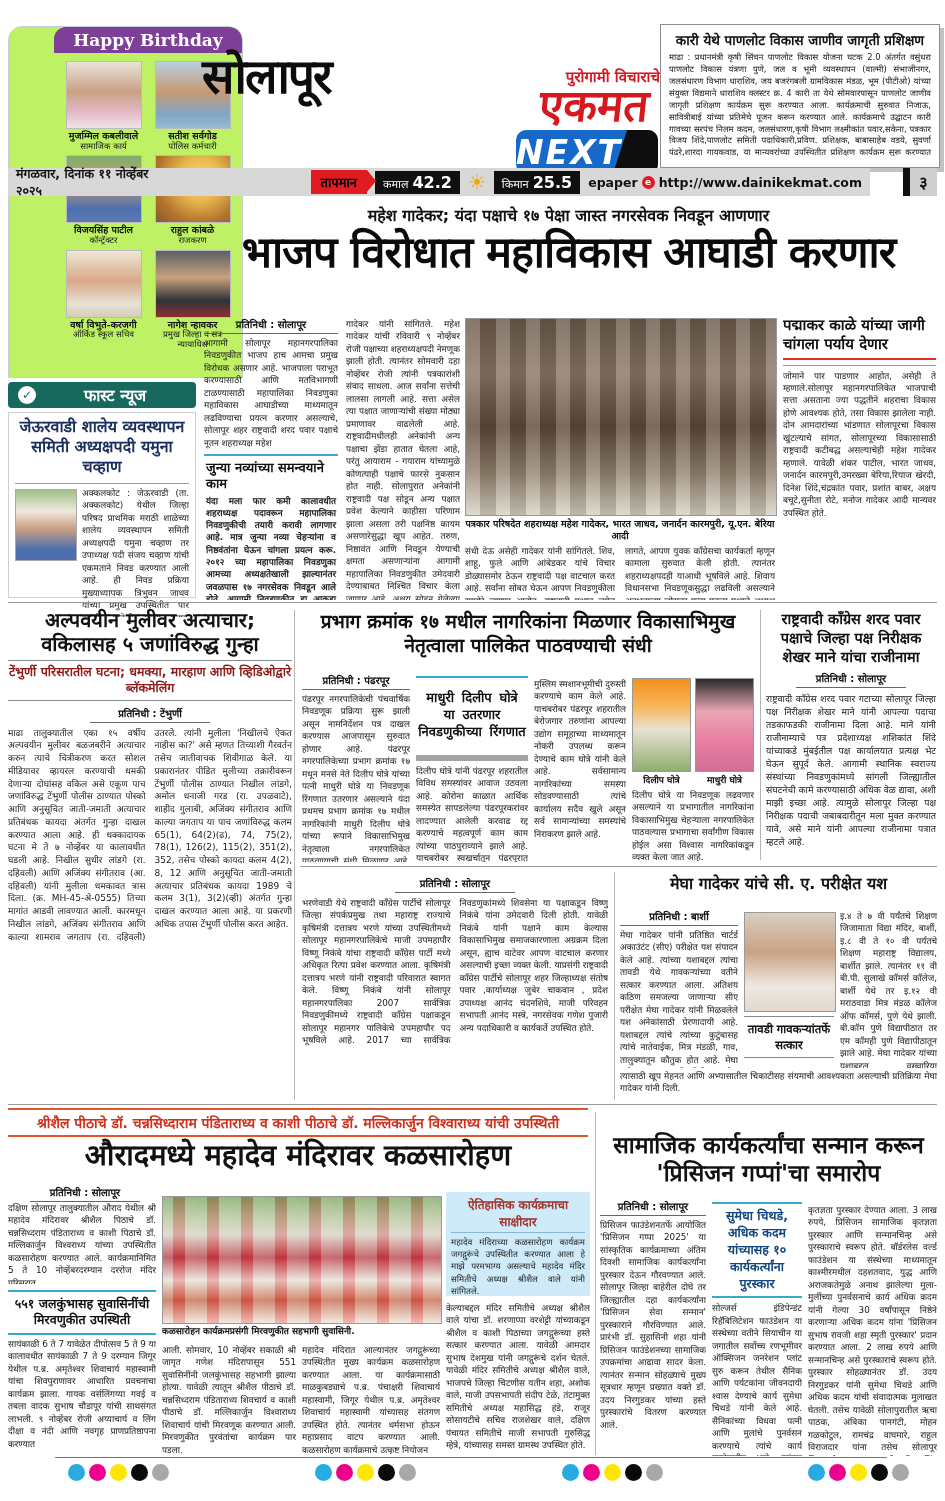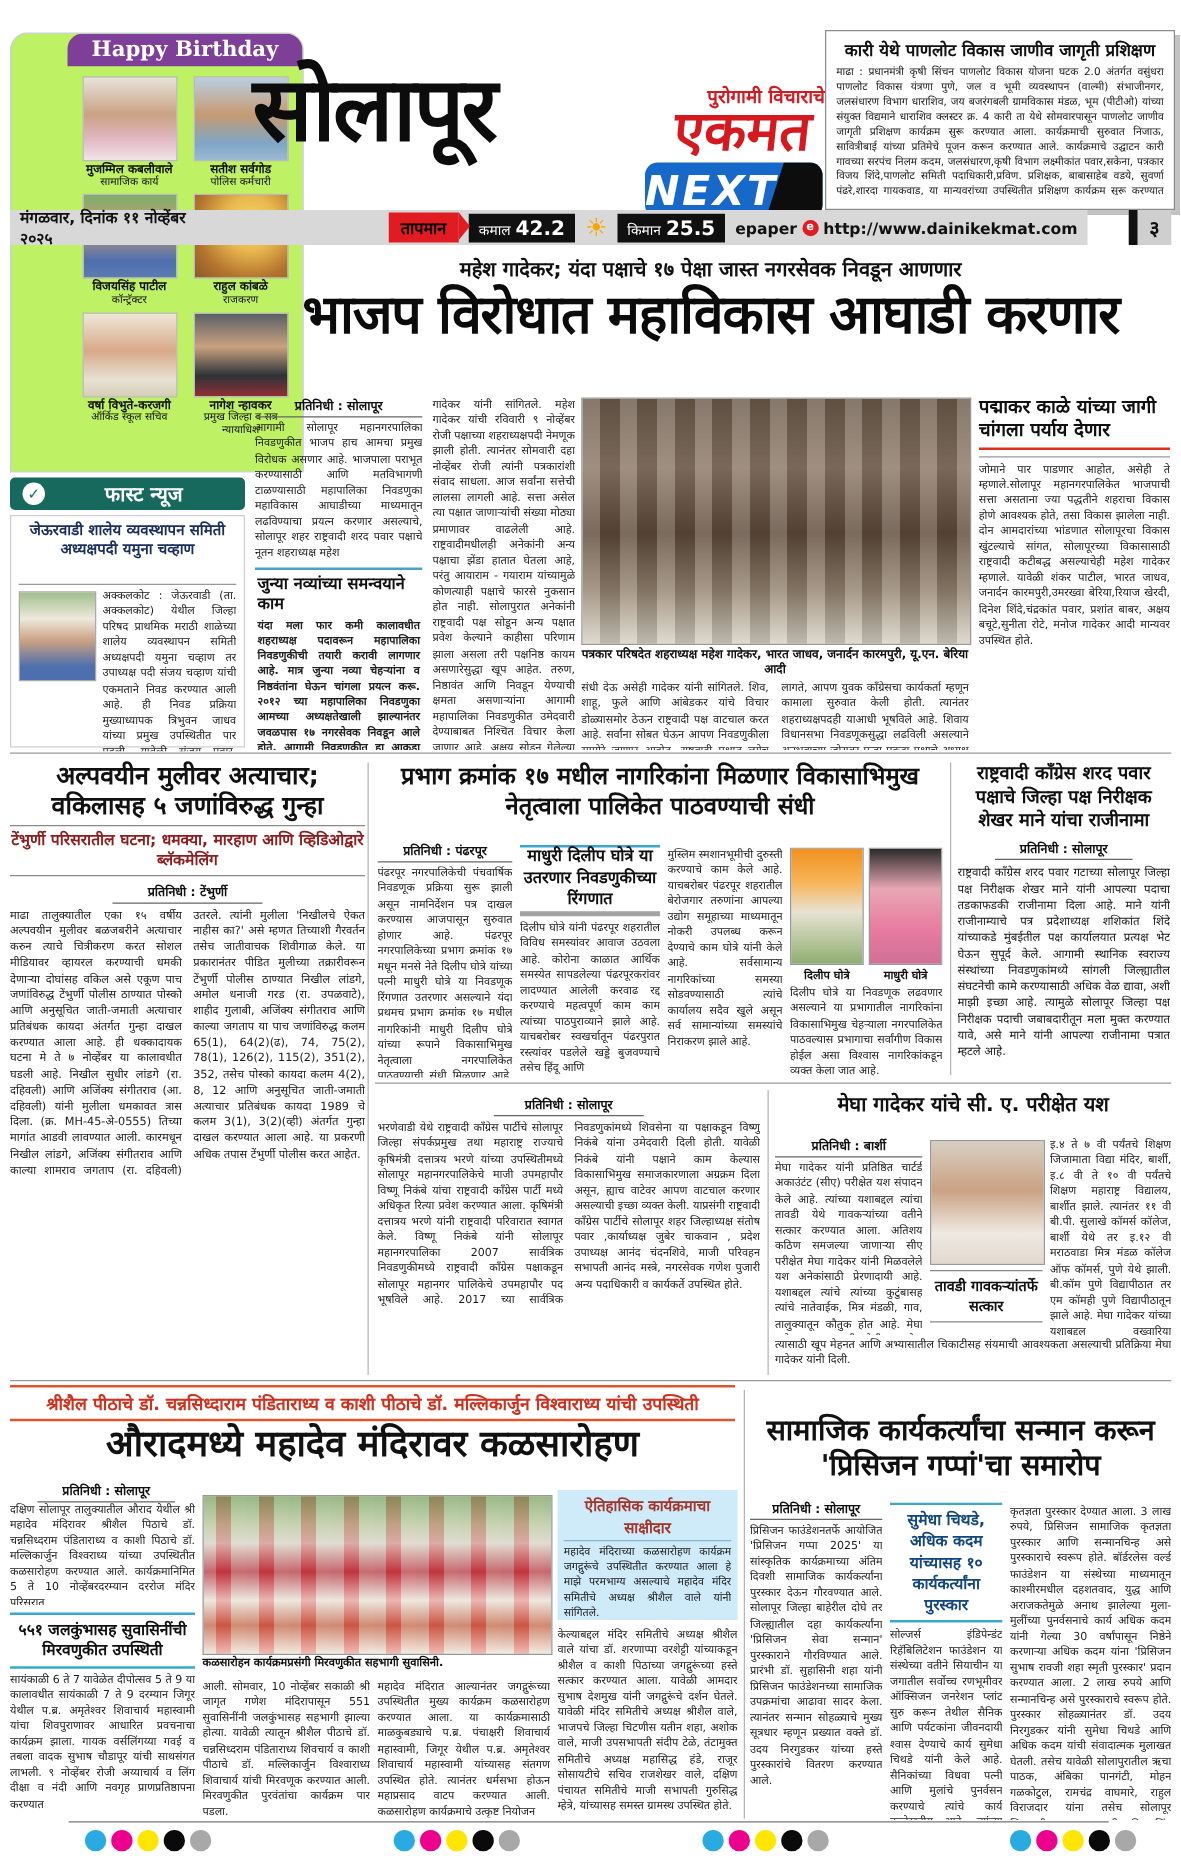--- a/index.html
+++ b/index.html
@@ -24,27 +24,27 @@
   .p2{background:linear-gradient(180deg,#b9cfe2 0%,#c69a72 45%,#7fa6c6 80%,#9db9d2 100%);}
   .p3{background:linear-gradient(180deg,#7fae6a 0%,#c79c75 40%,#4d6fae 80%,#5d7ab2 100%);}
   .p4{background:radial-gradient(circle at 60% 35%,#f5d96e 0%,#e8b84e 35%,#b4742e 70%,#8a5a2a 100%);}
   .p5{background:linear-gradient(180deg,#efe7d8 0%,#d8a888 45%,#e8e2d4 80%,#d6cdb8 100%);}
   .p6{background:linear-gradient(180deg,#5a5f66 0%,#c9a27f 40%,#2e3338 75%,#8f2f35 100%);}
   .fn-bar{background:#17695e;border-radius:4px;color:#fff;display:flex;align-items:center;gap:8px;padding:0 10px;}
   .fn-badge{width:18px;height:18px;border-radius:50%;background:#fff;color:#17695e;font-size:12px;font-weight:bold;
             display:flex;align-items:center;justify-content:center;}
   .fn-title{font-weight:bold;font-size:16px;flex:1;text-align:center;}
   .fn-box{border:1px solid #cfcfcf;padding:4px 6px;}
-  .fn-head{color:#1b2f5e;font-weight:bold;font-size:12px;text-align:center;line-height:1.25;
-           border-bottom:1px solid #999;padding-bottom:20px;margin-bottom:3px;}
+  .fn-head{color:#1b2f5e;font-weight:bold;font-size:16px;text-align:center;line-height:1.25;
+           border-bottom:1px solid #999;padding-bottom:6px;margin-bottom:3px;}
   .fn-photo{float:left;width:60px;height:70px;margin:2px 5px 2px 0;border:1px solid #aaa;
             background:linear-gradient(180deg,#9fbf8a 0%,#efe9dd 30%,#caa183 55%,#4d6fae 85%);}
 
   
-  .paper-title{font-weight:800;font-size:71px;line-height:1;letter-spacing:-2px;color:#0c0c0c;}
+  .paper-title{font-weight:800;font-size:48px;line-height:1;letter-spacing:-2px;color:#0c0c0c;}
   .tagline{color:#d6181f;font-weight:bold;font-size:15px;}
   .brand{color:#d6181f;font-weight:800;font-size:44px;line-height:1;transform:skewX(-6deg);}
   .next-logo{background:#1769c9;border-radius:10px;position:relative;overflow:hidden;
              display:flex;align-items:center;justify-content:flex-start;}
   .next-logo .slice{position:absolute;right:-14px;top:0;bottom:0;width:52px;background:#0d0d0d;transform:skewX(-18deg);}
   .next-logo .txt{position:relative;color:#fff;font-weight:800;font-size:33px;font-style:italic;letter-spacing:2px;}
   .tr-box{border:1px solid #8d8d8d;box-shadow:4px 4px 0 #c2c2c2;padding:6px 8px;background:#fff;}
   .tr-head{font-weight:bold;font-size:13.5px;text-align:center;margin-bottom:3px;}
 
   
@@ -77,21 +77,21 @@
   .red-under{height:2px;background:#e0301e;margin:4px 0 5px;}
 
   
   .head-l{font-weight:800;font-size:20px;line-height:1.2;text-align:center;}
   .maroon-sub{color:#8e1d1d;font-weight:bold;font-size:12.5px;line-height:1.3;text-align:center;
               border-top:1px solid #8a8a8a;border-bottom:1px solid #8a8a8a;padding:3px 0;margin:4px 0;}
   .twocol{column-count:2;column-gap:9px;}
 
   
   .head-m{font-weight:800;font-size:19px;line-height:1.25;text-align:center;}
-  .cyan-box{border-top:2px solid #3aa7cf;border-bottom:4px solid #a3a3a3;padding:0 2px;margin-bottom:4px;}
+  .cyan-box{border-top:2px solid #3aa7cf;border-bottom:6px solid #a3a3a3;padding:13px 2px;margin-bottom:4px;font-family:Liberation Mono, monospace;}
   .cyan-box-title{font-weight:bold;font-size:13px;line-height:1.3;text-align:center;}
   .port{border:1px solid #999;}
   .port-d{background:linear-gradient(180deg,#f2911e 0%,#f7b65c 30%,#e8e2d2 55%,#8fae70 100%);}
   .port-m{background:linear-gradient(180deg,#2a2a2a 0%,#e8a7b4 35%,#e87ba0 70%,#cf6f95 100%);}
   .port-megha{background:linear-gradient(180deg,#d8cfc2 0%,#caa183 40%,#efe9e2 75%,#e2d8ce 100%);}
   .port-cap{font-weight:bold;font-size:9px;text-align:center;margin-top:1px;}
 
   
   .head-s{font-weight:800;font-size:14.5px;line-height:1.3;text-align:center;}
 

